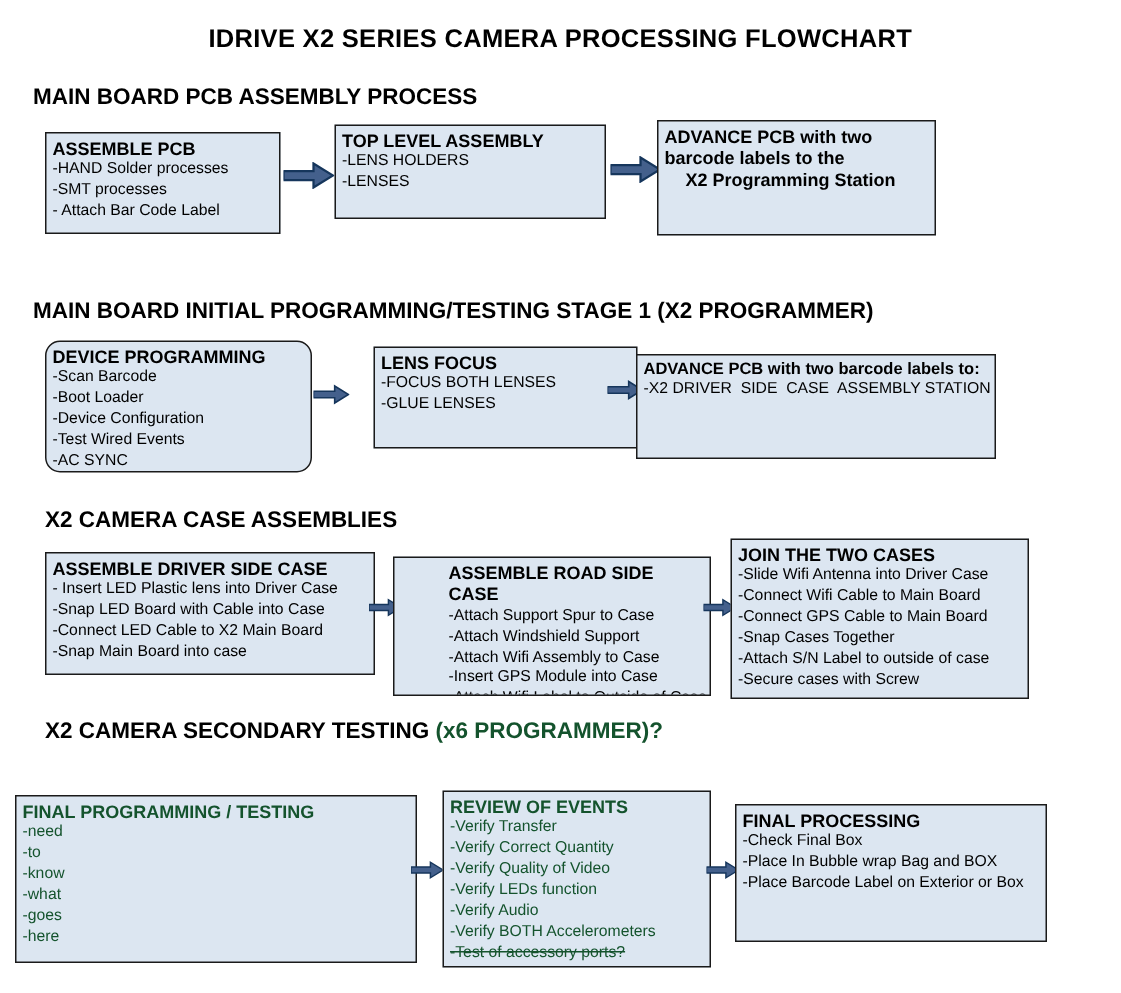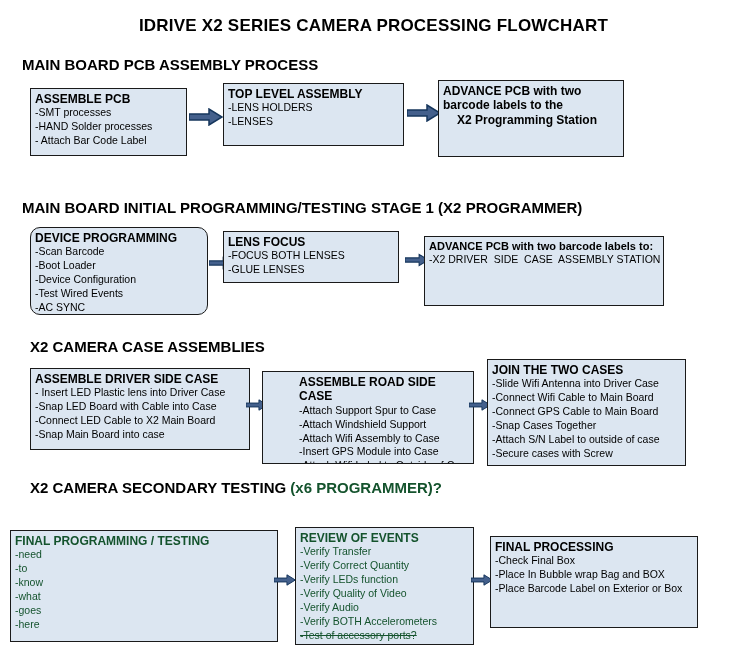--- a/index.html
+++ b/index.html
@@ -27,21 +27,21 @@
   .strike{text-decoration:line-through;}
   .arrow{position:absolute;}
   
   .s1b1{left:30px;top:88px;width:157px;height:68px;}
   .s1b2{left:223px;top:83px;width:181px;height:63px;}
   .s1b3{left:438px;top:80px;width:186px;height:77px;}
   .a1{left:189px;top:108px;}
   .a2{left:407px;top:104px;}
   
   .s2b1{left:30px;top:227px;width:178px;height:88px;border-radius:10px;}
-  .s2b2{left:223px;top:231px;width:176px;height:52px;}
+  .s2b2{left:249px;top:231px;width:176px;height:68px;}
   .s2b3{left:424px;top:236px;width:240px;height:70px;}
   .a3{left:209px;top:256px;}
   .a4{left:405px;top:253px;}
   
   .s3b1{left:30px;top:368px;width:220px;height:82px;}
   .s3b2{left:262px;top:371px;width:212px;height:93px;padding-left:36px;}
   .s3b3{left:487px;top:359px;width:199px;height:107px;}
   .a5{left:246px;top:398px;}
   .a6{left:469px;top:398px;}
   
@@ -59,22 +59,22 @@
 <body>
 
 <div class="canvas">
 
   <div class="page-title">IDRIVE X2  SERIES CAMERA PROCESSING FLOWCHART</div>
 
   <div class="section-heading h1">MAIN BOARD PCB ASSEMBLY PROCESS</div>
 
   <div class="box s1b1">
     <div class="box-title">ASSEMBLE PCB</div>
+    <span class="box-item">-HAND Solder processes</span>
     <span class="box-item">-SMT processes</span>
-    <span class="box-item">-HAND Solder processes</span>
     <span class="box-item">- Attach Bar Code Label</span>
   </div>
 
   <svg class="arrow a1" width="34" height="18" viewBox="0 0 34 18">
     <polygon points="0,6 20,6 20,1 33,9 20,17 20,12 0,12" fill="#44608c" stroke="#16365c" stroke-width="1.5"></polygon>
   </svg>
 
   <div class="box s1b2">
     <div class="box-title">TOP LEVEL ASSEMBLY</div>
     <span class="box-item">-LENS HOLDERS</span>
@@ -173,22 +173,22 @@
   </div>
 
   <svg class="arrow a7" width="22" height="14" viewBox="0 0 34 18">
     <polygon points="0,6 20,6 20,1 33,9 20,17 20,12 0,12" fill="#44608c" stroke="#16365c" stroke-width="1.5"></polygon>
   </svg>
 
   <div class="box s4b2">
     <div class="box-title red">REVIEW OF EVENTS</div>
     <span class="box-item red">-Verify Transfer</span>
     <span class="box-item red">-Verify Correct Quantity</span>
+    <span class="box-item red">-Verify Quality of Video</span>
     <span class="box-item red">-Verify LEDs function</span>
-    <span class="box-item red">-Verify Quality of Video</span>
     <span class="box-item red">-Verify Audio</span>
     <span class="box-item red">-Verify BOTH Accelerometers</span>
     <span class="box-item red strike">-Test of accessory ports?</span>
   </div>
 
   <svg class="arrow a8" width="22" height="14" viewBox="0 0 34 18">
     <polygon points="0,6 20,6 20,1 33,9 20,17 20,12 0,12" fill="#44608c" stroke="#16365c" stroke-width="1.5"></polygon>
   </svg>
 
   <div class="box s4b3">

